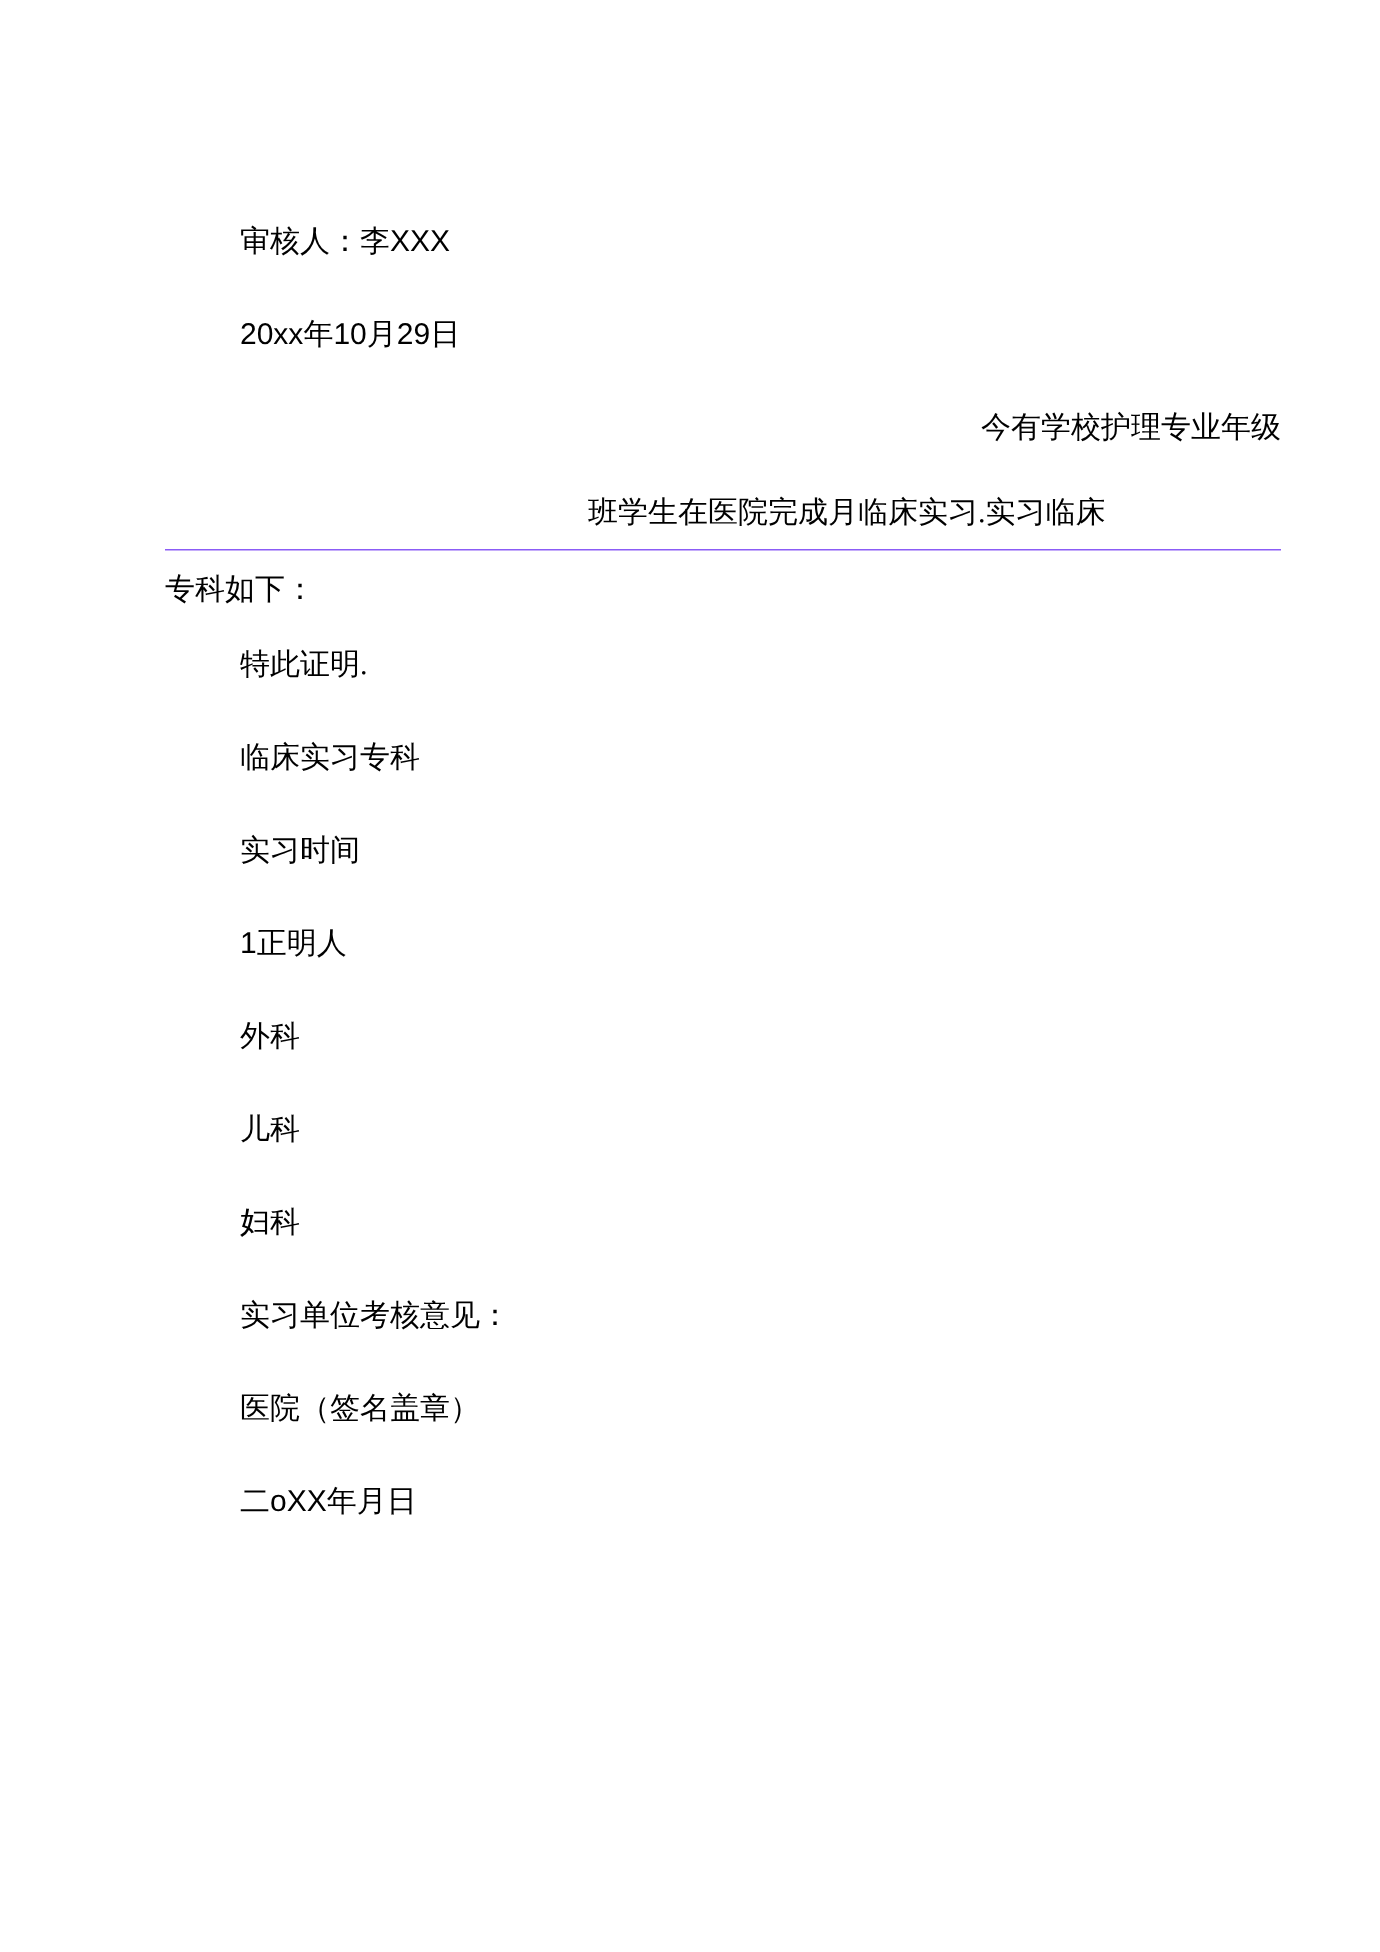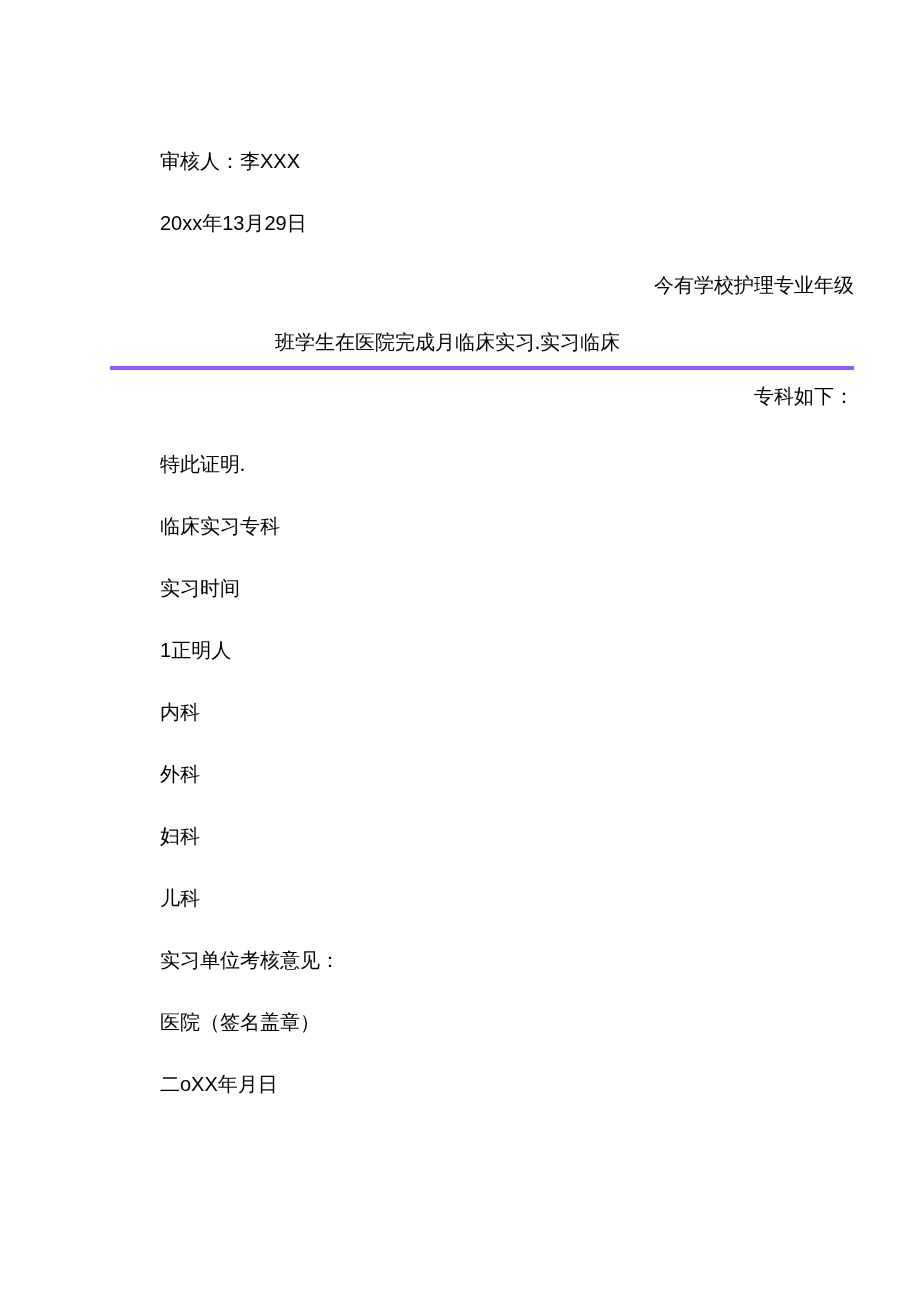--- a/index.html
+++ b/index.html
@@ -25,50 +25,50 @@
       margin-bottom: 30px;
       padding-left: 50px;
     }
     .line.indent-more {
       padding-left: 70px;
       text-align: right;
     }
     .underline-section {
       margin-top: -5px;
       margin-bottom: 10px;
-      border-bottom: 4px solid #8b5cf6;
+      border-bottom: 1px solid #8b5cf6;
       padding-bottom: 2px;
+      text-align: center;
     }
     .underline-text {
       padding-left: 165px;
       padding-bottom: 6px;
     }
     .line-after-underline {
       padding-left: 0;
-      margin-bottom: 36px;
-      text-align: right;
+      margin-bottom: 18px;
     }
     .mixed-font {
       font-family: "SimSun", "宋体", serif;
     }
     .latin {
       font-family: Arial, sans-serif;
     }
   </style>
 </head>
 <body>
 
 <div class="page">
 
   <div class="line">
     <span class="mixed-font">审核人：李</span><span class="latin">XXX</span>
   </div>
 
   <div class="line">
-    <span class="latin">20xx</span><span>年</span><span class="latin">13</span><span>月</span><span class="latin">29</span><span>日</span>
+    <span class="latin">20xx</span><span>年</span><span class="latin">10</span><span>月</span><span class="latin">29</span><span>日</span>
   </div>
 
 
   <div class="line indent-more">今有学校护理专业年级</div>
 
   <div class="underline-section">
     <div class="underline-text">班学生在医院完成月临床实习.实习临床</div>
   </div>
 
   <div class="line line-after-underline">专科如下：</div>
@@ -76,27 +76,26 @@
   <div class="line">特此证明.</div>
 
   <div class="line">临床实习专科</div>
 
   <div class="line">实习时间</div>
 
   <div class="line">
     <span class="latin">1</span><span>正明人</span>
   </div>
 
-  <div class="line">内科</div>
 
   <div class="line">外科</div>
 
+  <div class="line">儿科</div>
+
   <div class="line">妇科</div>
-
-  <div class="line">儿科</div>
 
 
   <div class="line">实习单位考核意见：</div>
 
   <div class="line">医院（签名盖章）</div>
 
   <div class="line">
     <span>二</span><span class="latin">oXX</span><span>年月日</span>
   </div>
 

